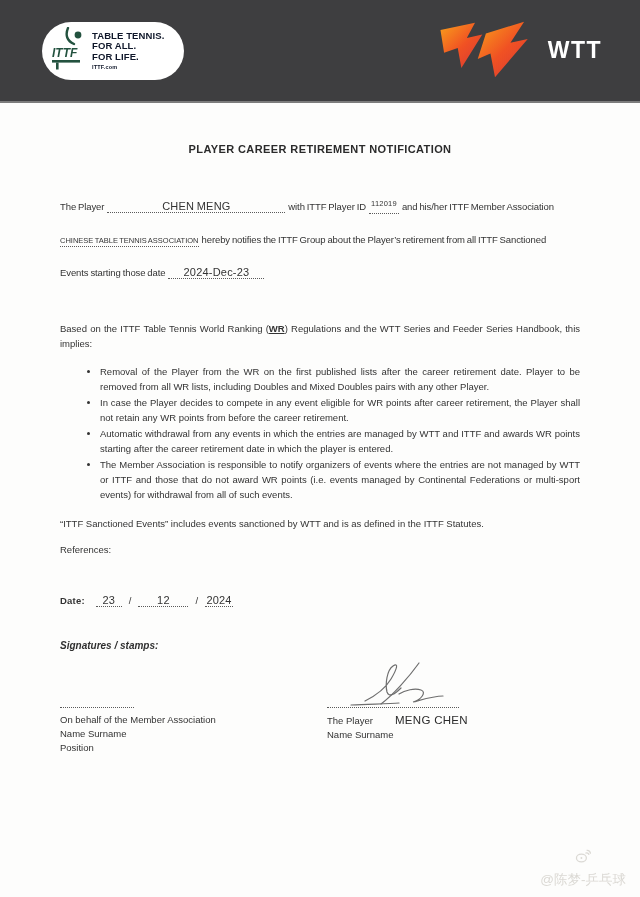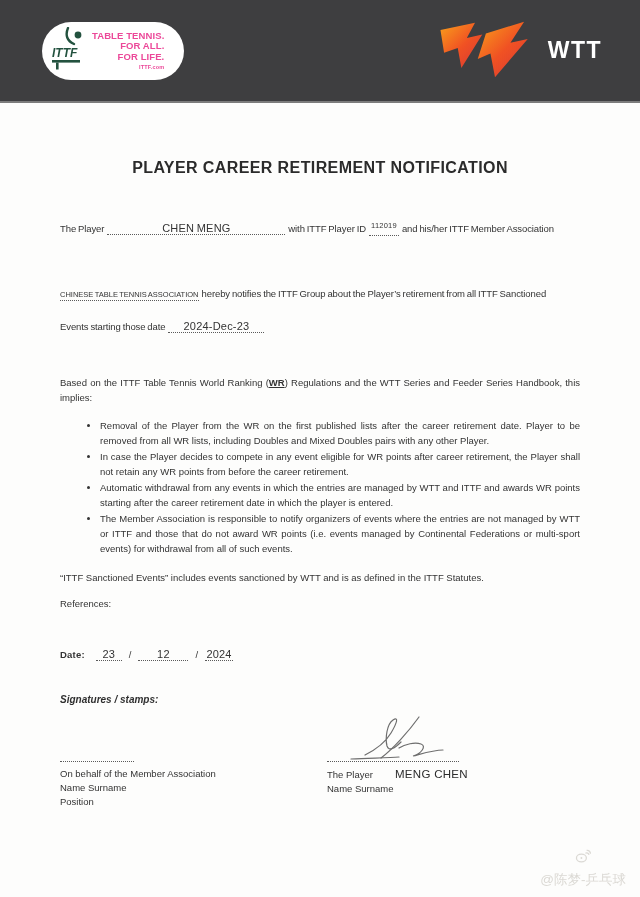--- a/index.html
+++ b/index.html
@@ -6,41 +6,41 @@
   html,body { background:#ffffff; }
   body { width:640px; font-family:"Liberation Sans", sans-serif; }
   .page { position:relative; width:640px; height:897px; background:#fdfdfc; overflow:hidden; }
 
   
   .header { height:103px; background:#3e3e40; border-bottom:2px solid #7c7c7c;
             display:flex; align-items:center; justify-content:space-between;
             padding:0 38px 0 42px; }
   .ittf-badge { background:#ffffff; border-radius:30px; width:142px; height:58px;
                 display:flex; align-items:center; gap:5px; padding:0 10px 0 9px; }
-  .ittf-text { color:#ec4899;text-align:right; }
+  .ittf-text { color:#0f172a; }
   .ittf-line { font-weight:bold; font-size:9.5px; line-height:10.5px; letter-spacing:0.1px; }
   .ittf-site { font-size:5.5px; font-weight:bold; margin-top:2px; letter-spacing:0.2px; }
   .wtt { display:flex; align-items:center; gap:13px; }
   .wtt-text { color:#ffffff; font-weight:bold; font-size:23px; letter-spacing:1.5px; }
 
   
   .doc { padding:0 60px; font-size:9.5px; color:#333333; }
-  .title { text-align:center; font-size:16px; font-weight:bold; letter-spacing:0.4px;
-           color:#2b2b2b; padding-top:56px; }
+  .title { text-align:center; font-size:11px; font-weight:bold; letter-spacing:0.4px;
+           color:#2b2b2b; padding-top:40px; }
 
   .intro { margin-top:46px; }
   .intro-line { white-space:nowrap; margin-bottom:20px; letter-spacing:-0.1px; word-spacing:-0.6px; }
 
   .fill { display:inline-block; border-bottom:1.5px dotted #5a5a5a; text-align:center;
           vertical-align:baseline; margin:0 3px; line-height:11px; }
   .fill .val { font-size:11px; letter-spacing:0.2px; }
   .fill-name { width:178px; }
   .fill-id { width:30px; }
   .fill-id .val { font-size:7.5px; position:relative; top:-4px; }
-  .fill-assoc { margin-left:0;margin-top:32px; }
+  .fill-assoc { margin-left:0; }
   .fill-assoc .val { font-size:7.5px; letter-spacing:0; }
   .fill-date { width:96px; }
 
   .basis { margin-top:42px; line-height:15px; text-align:justify; }
   .bold { font-weight:bold;text-decoration:underline; }
 
   .bullets { margin-top:13px; padding-left:40px; list-style:disc; }
   .bullets li { line-height:15px; text-align:justify; margin-bottom:1px; }
 
   .sanctioned { margin-top:14px; line-height:15px; }

